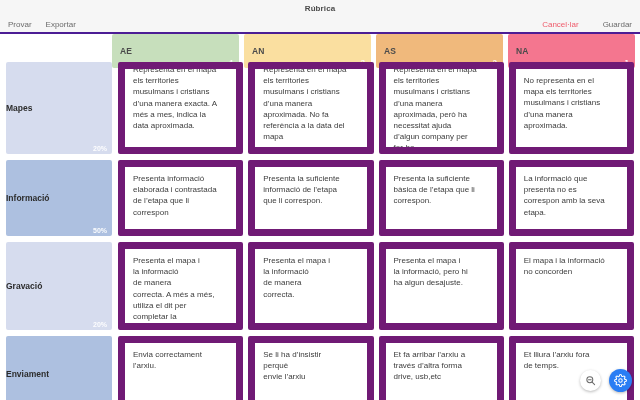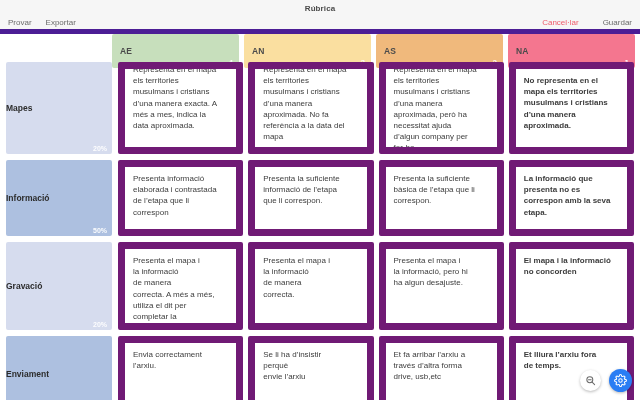--- a/index.html
+++ b/index.html
@@ -34,21 +34,21 @@
     font-size: 8px;
     font-weight: bold;
     color: #4a4a4a;
     letter-spacing: .1px;
   }
 
   
   .toolbar {
     height: 18px;
     background: #f6f6f6;
-    border-bottom: 5px solid #4c1d95;
+    border-bottom: 2px solid #4c1d95;
     display: flex;
     align-items: center;
     padding: 0 8px;
     box-sizing: border-box;
   }
   .toolbar .left, .toolbar .right {
     display: flex;
     align-items: center;
     gap: 14px;
   }
@@ -147,21 +147,21 @@
     flex: 1 1 0;
     margin-right: 5px;
     background: #ffffff;
     border: 7px solid #701a75;
     border-radius: 2px;
     box-sizing: border-box;
     padding: 6px 8px;
     overflow: hidden;
     position: relative;
   }
-  .cell:last-child { margin-right: 6px; font-weight: bold; }
+  .cell:last-child { margin-right: 6px; }
   .cell .ctext {
     font-size: 8px;
     line-height: 11.2px;
     color: #3c3c3c;
     white-space: pre-line;
     display: block;
   }
   .cell.clipped .ctext { margin-top: -11px; }
 
   

